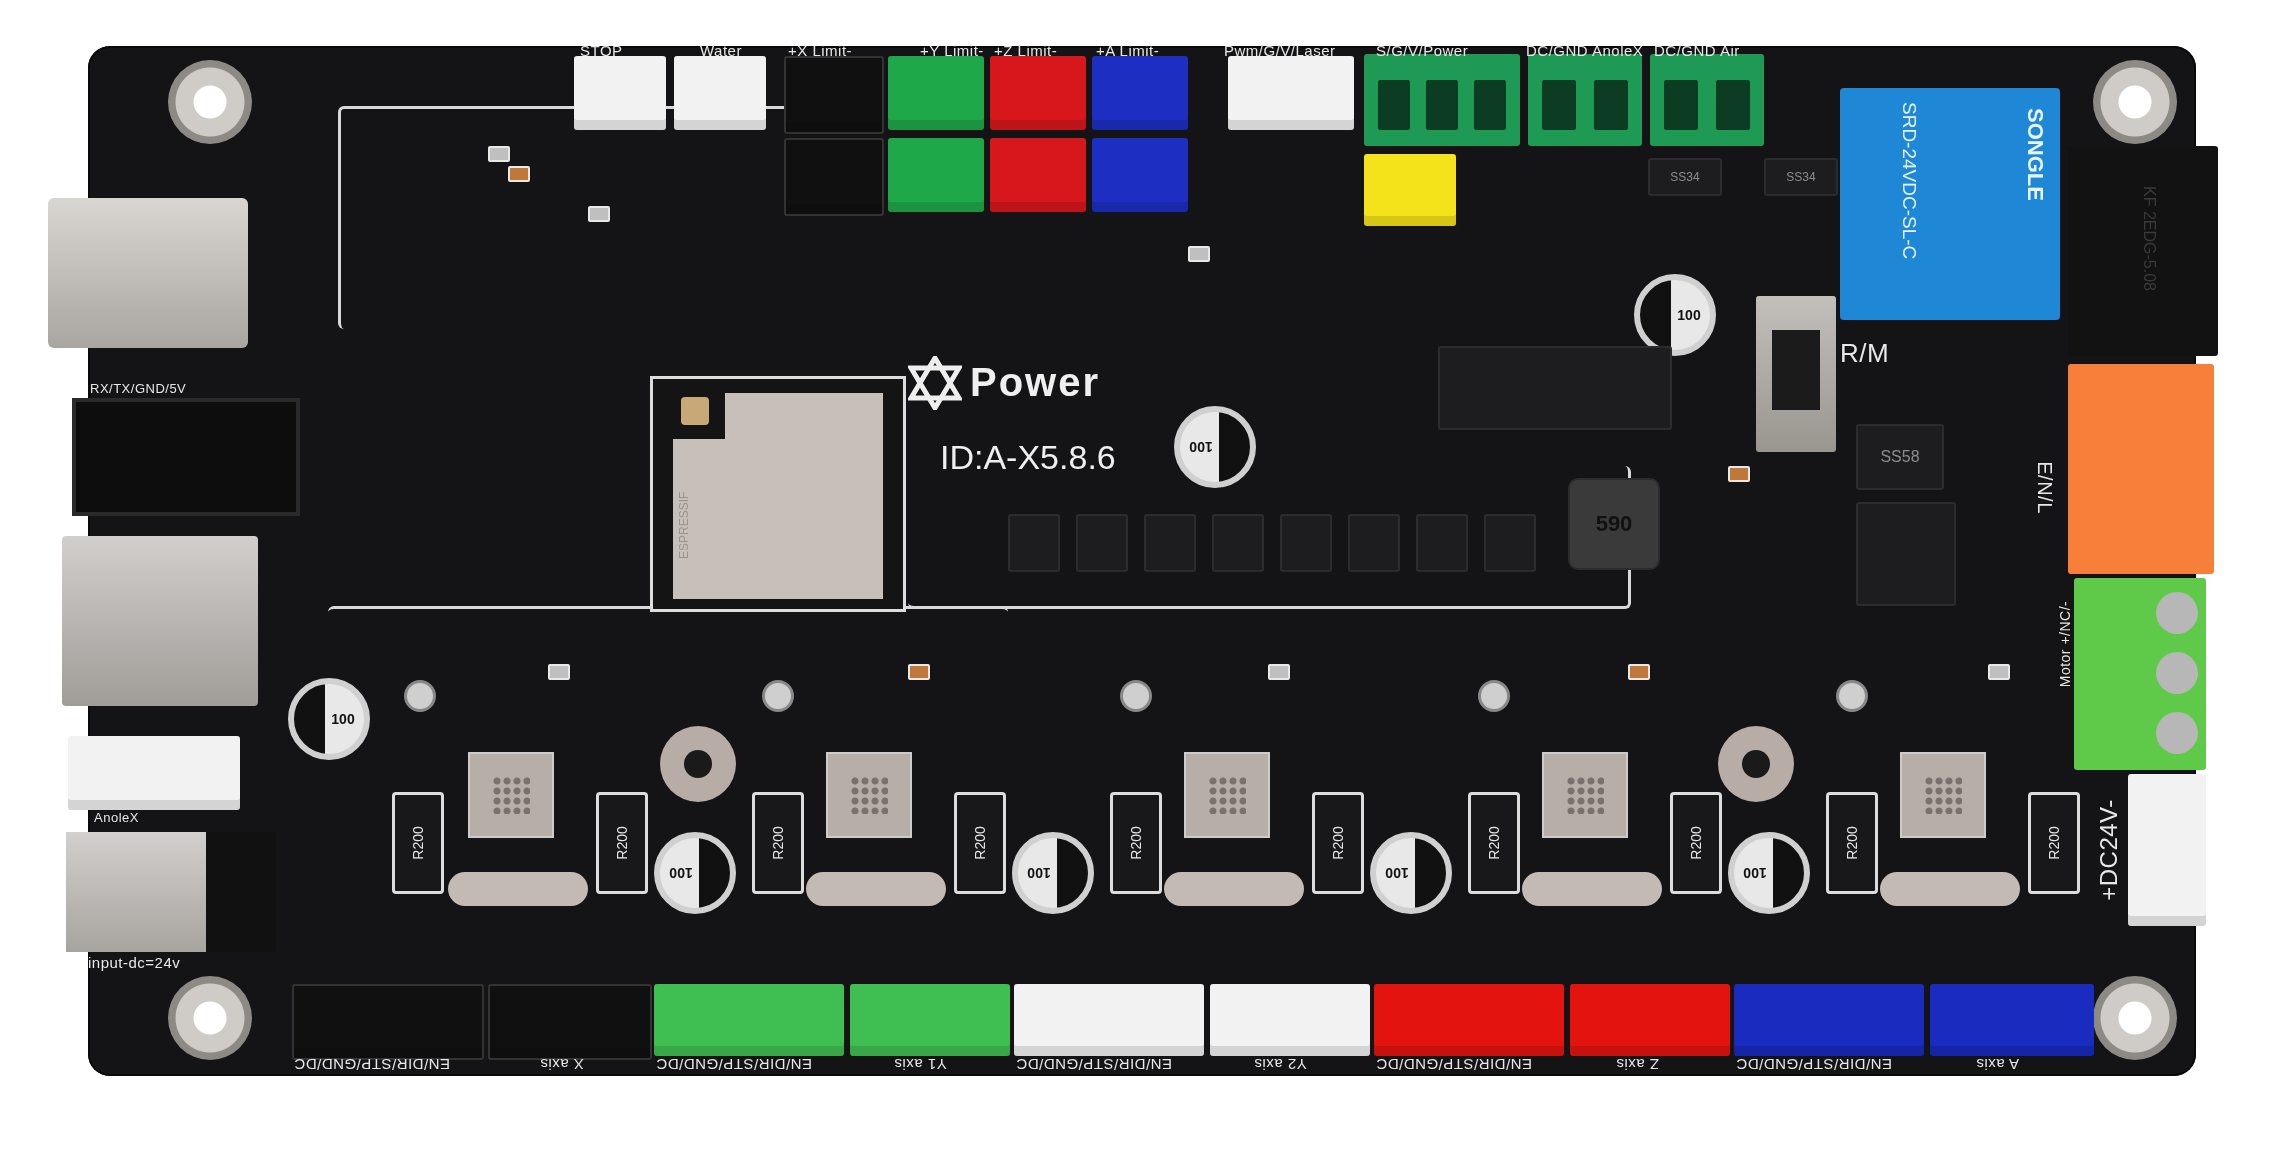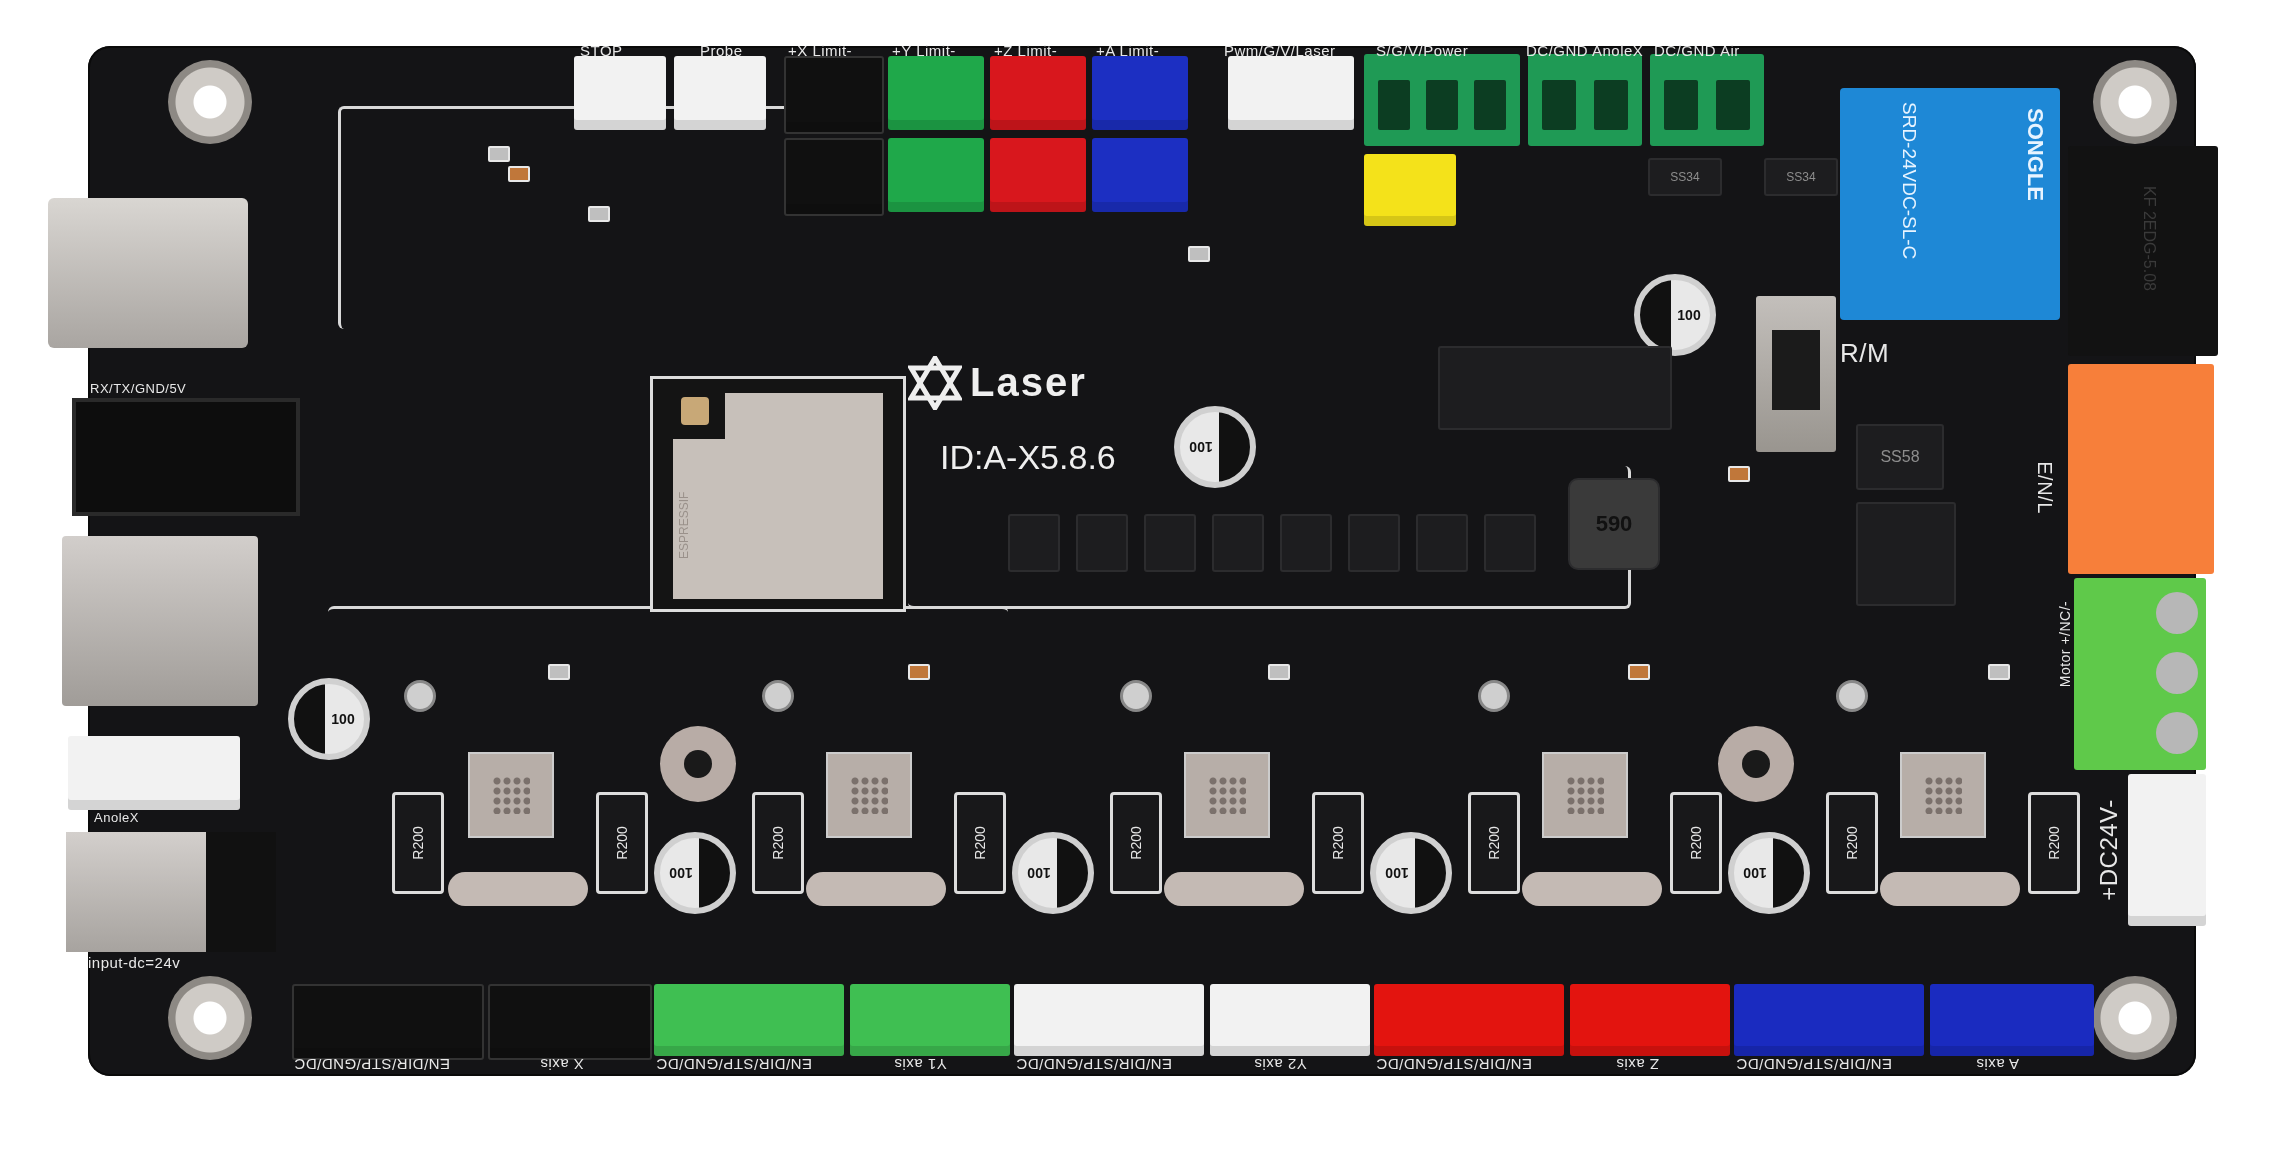--- a/index.html
+++ b/index.html
@@ -37,29 +37,29 @@
   <div class="hole" style="left:2005px;top:930px"></div>
 
   <div class="trace" style="left:250px;top:60px;width:520px;height:220px;border-right:none;border-bottom:none;"></div>
   <div class="trace" style="left:240px;top:560px;width:680px;height:300px;border-left:none;border-bottom:none;border-right:none;"></div>
   <div class="trace" style="left:820px;top:420px;width:720px;height:140px;border-top:none;border-left:none;"></div>
 
   <div class="jst" style="left:486px;top:10px;width:92px;height:74px;background:#f2f2f2"></div>
   <div class="silk" style="left:492px;top:-4px">STOP</div>
 
   <div class="jst" style="left:586px;top:10px;width:92px;height:74px;background:#f2f2f2"></div>
-  <div class="silk" style="left:612px;top:-4px">Probe</div>
+  <div class="silk" style="left:612px;top:-4px">Water</div>
 
   <div class="jst" style="left:696px;top:10px;width:96px;height:74px;background:#101010;border:2px solid #333"></div>
   <div class="jst" style="left:696px;top:92px;width:96px;height:74px;background:#101010;border:2px solid #333"></div>
   <div class="silk" style="left:700px;top:-4px">+X Limit-</div>
 
   <div class="jst" style="left:800px;top:10px;width:96px;height:74px;background:#1fa84a"></div>
   <div class="jst" style="left:800px;top:92px;width:96px;height:74px;background:#1fa84a"></div>
-  <div class="silk" style="left:804px;top:-4px">+Y Limit-</div>
+  <div class="silk" style="left:832px;top:-4px">+Y Limit-</div>
 
   <div class="jst" style="left:902px;top:10px;width:96px;height:74px;background:#d8171d"></div>
   <div class="jst" style="left:902px;top:92px;width:96px;height:74px;background:#d8171d"></div>
   <div class="silk" style="left:906px;top:-4px">+Z Limit-</div>
 
   <div class="jst" style="left:1004px;top:10px;width:96px;height:74px;background:#1c2fc2"></div>
   <div class="jst" style="left:1004px;top:92px;width:96px;height:74px;background:#1c2fc2"></div>
   <div class="silk" style="left:1008px;top:-4px">+A Limit-</div>
 
   <div class="jst" style="left:1140px;top:10px;width:126px;height:74px;background:#f2f2f2"></div>
@@ -103,21 +103,21 @@
     <div class="abs" style="left:72px;top:14px;width:158px;height:60px;background:#c7c0ba"></div>
     <div class="abs" style="left:28px;top:18px;width:28px;height:28px;background:#c8a877;border-radius:4px"></div>
   </div>
 
   <div class="abs" style="left:820px;top:310px;width:54px;height:54px">
     <svg width="54" height="54" viewBox="0 0 54 54">
         <polygon points="27,2 51,42 3,42" fill="none" stroke="#eee" stroke-width="5"></polygon>
         <polygon points="27,52 51,12 3,12" fill="none" stroke="#eee" stroke-width="5"></polygon>
       </svg>
   </div>
-  <div class="abs" style="left:882px;top:314px;color:#efefef;font-size:40px;font-weight:bold;letter-spacing:2px">Laser</div>
+  <div class="abs" style="left:882px;top:314px;color:#efefef;font-size:40px;font-weight:bold;letter-spacing:2px">Power</div>
   <div class="abs" style="left:852px;top:392px;color:#efefef;font-size:34px">ID:A-X5.8.6</div>
 
   <div class="cap flip" style="left:1086px;top:360px">
       <span>100</span>
     </div>
   <div class="cap" style="left:1546px;top:228px">
       <span>100</span>
     </div>
   <div class="cap" style="left:200px;top:632px">
       <span>100</span>

